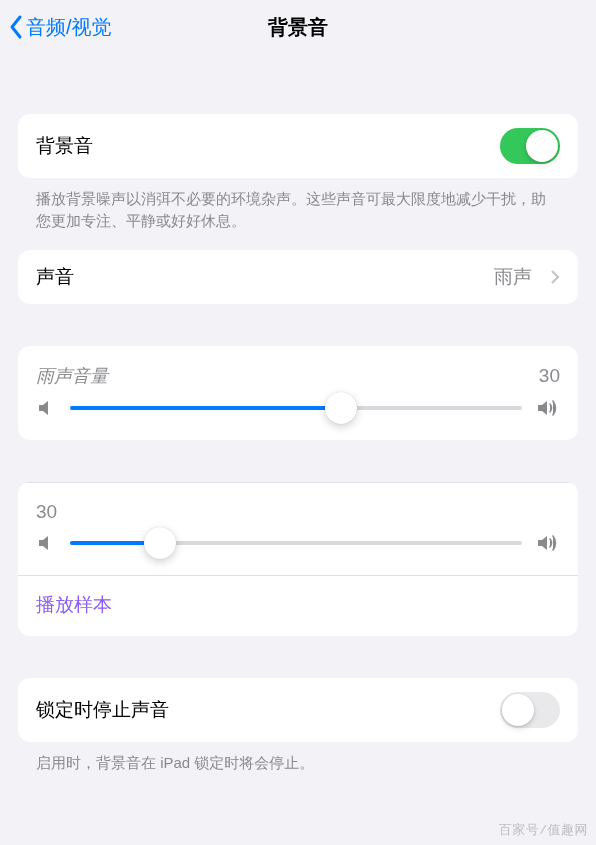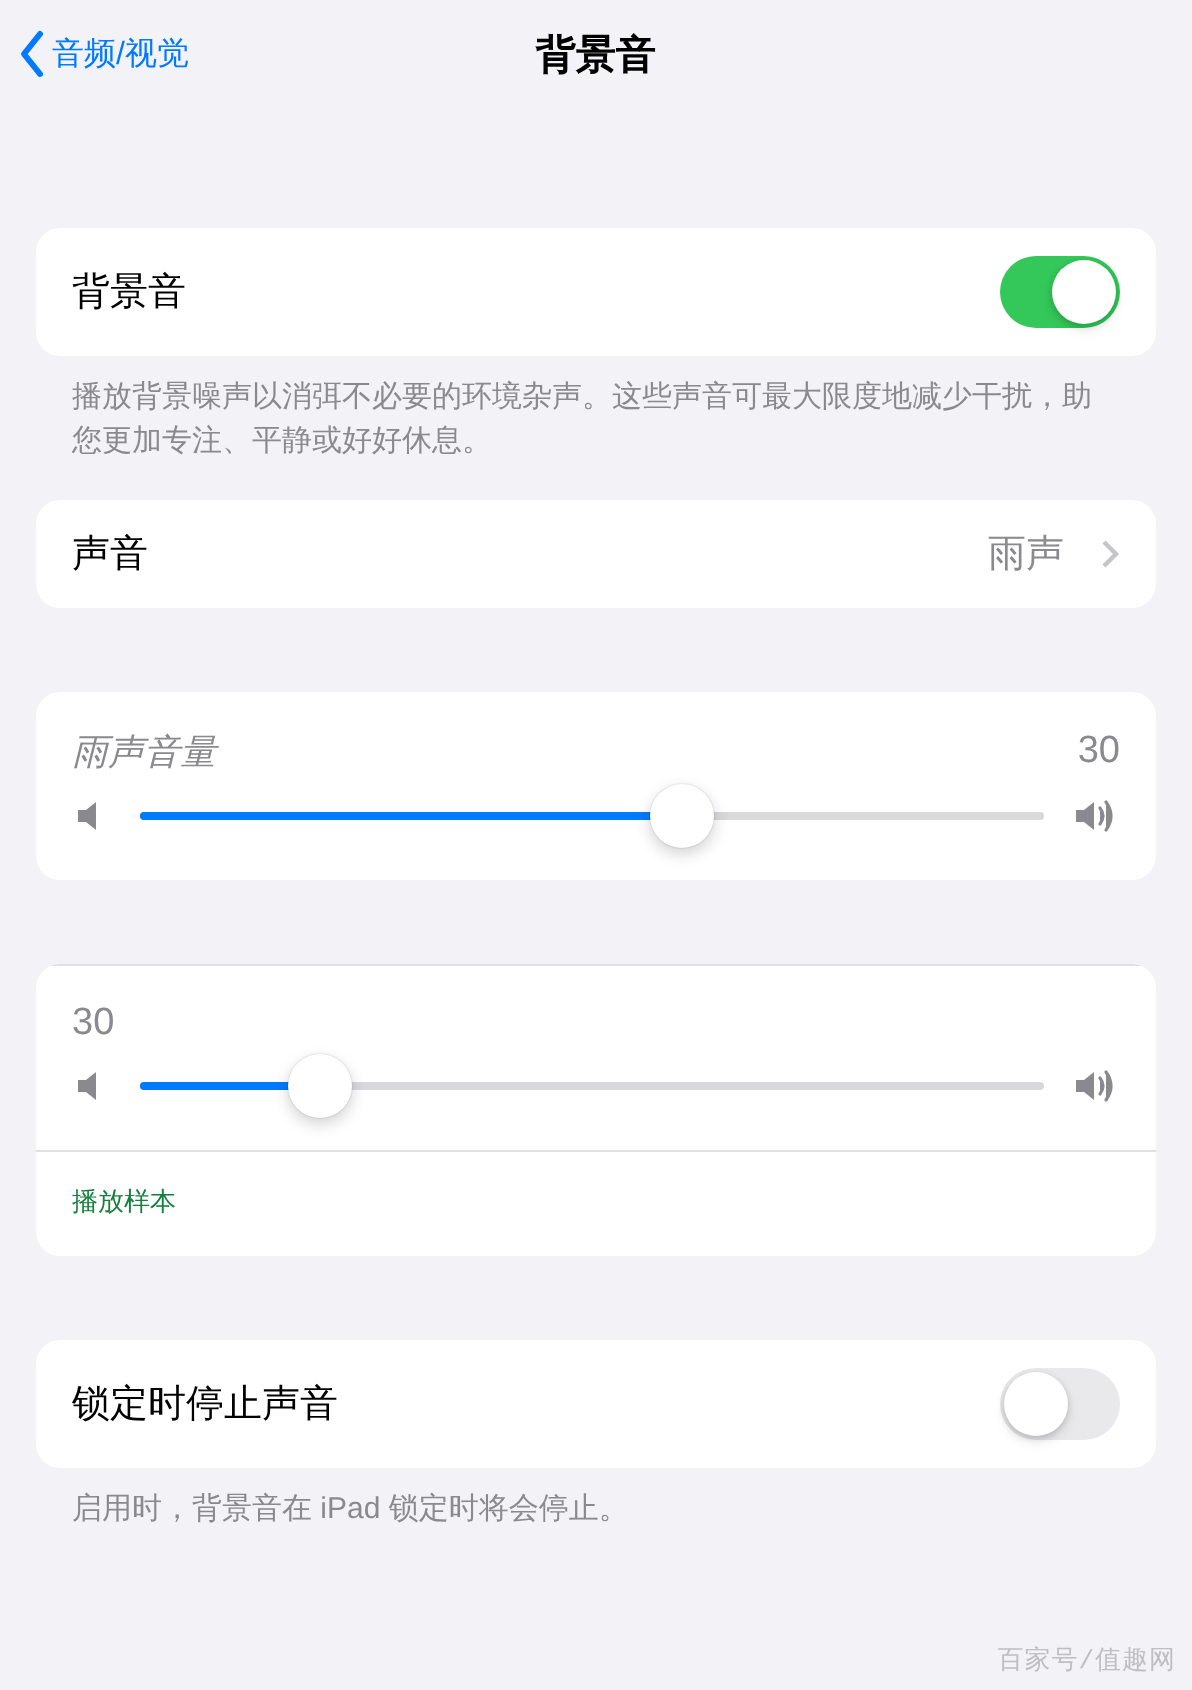--- a/index.html
+++ b/index.html
@@ -16,21 +16,21 @@
       height: 54px;
       display: flex;
       align-items: center;
       position: relative;
       padding: 0 8px;
     }
     .nav-back {
       display: flex;
       align-items: center;
       color: #007aff;
-      font-size: 16px;
+      font-size: 20px;
       cursor: pointer;
     }
     .nav-back svg { width: 18px; height: 26px; }
     .nav-title {
       position: absolute;
       left: 50%;
       transform: translateX(-50%);
       font-size: 20px;
       font-weight: 600;
     }
@@ -119,22 +119,22 @@
       position: absolute;
       top: 50%;
       width: 32px; height: 32px;
       border-radius: 50%;
       background: #fff;
       box-shadow: 0 0 1px rgba(0,0,0,0.2), 0 3px 8px rgba(0,0,0,0.18);
       transform: translate(-50%, -50%);
     }
     .link-row {
       padding: 16px 18px 18px 18px;
-      color: #15803d;
-      font-size: 13px;
+      color: #8b5cf6;
+      font-size: 19px;
       border-top: 0.5px solid #e0e0e3;
     }
     .divider-inset {
       border-top: 0.5px solid #e0e0e3;
       margin: 0;
     }
     .spacer-lg { height: 42px; }
     .watermark {
       position: absolute;
       right: 8px;

